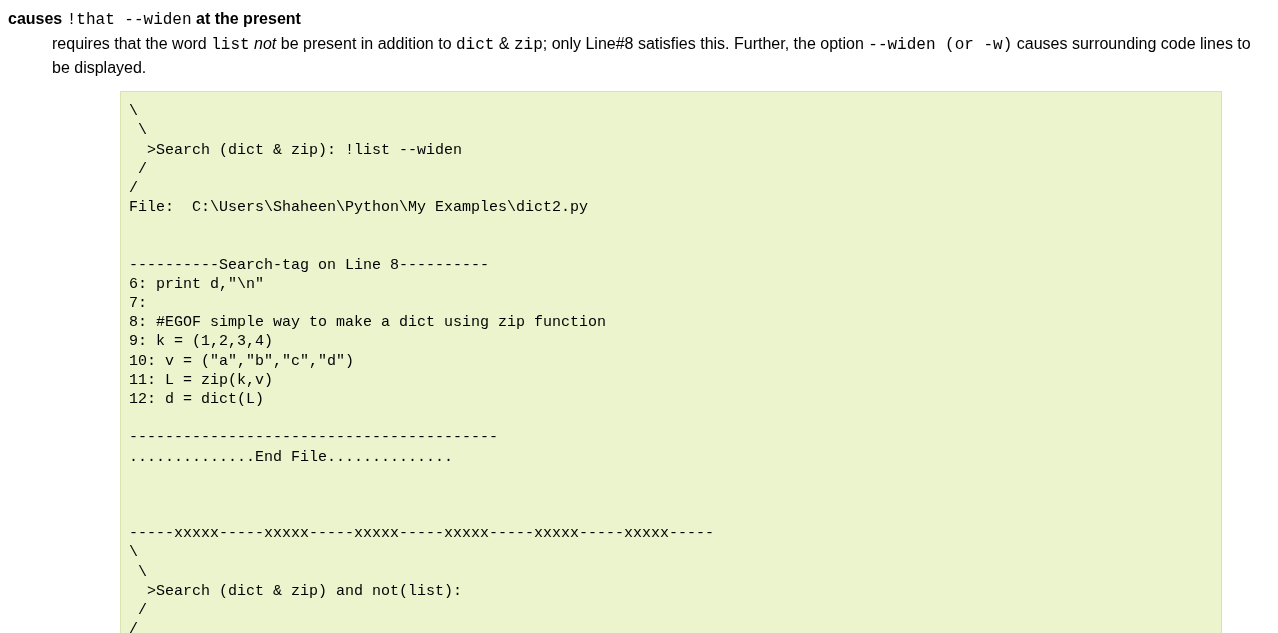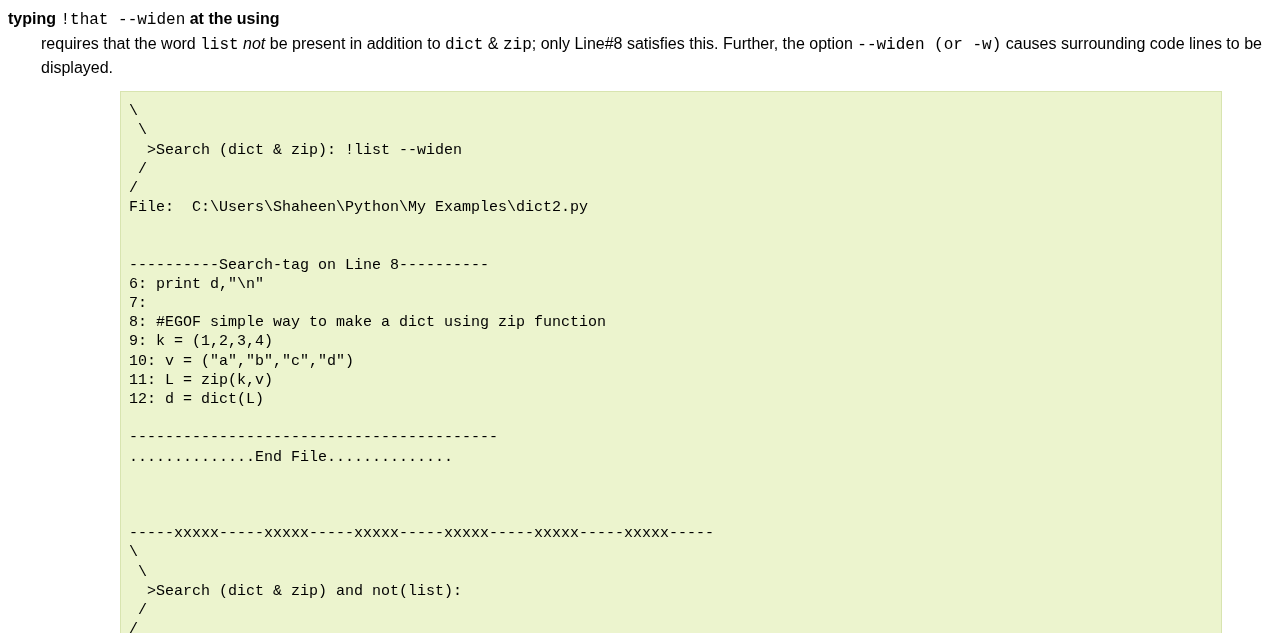--- a/index.html
+++ b/index.html
@@ -17,21 +17,21 @@
     }
     .heading {
       font-weight: bold;
       margin-bottom: 2px;
     }
     .heading .code-inline {
       font-family: "Courier New", Courier, monospace;
       font-weight: normal;
     }
     .description {
-      margin-left: 33px;
+      margin-left: 44px;
       margin-bottom: 12px;
     }
     .code-inline {
       font-family: "Courier New", Courier, monospace;
     }
     .italic {
       font-style: italic;
     }
     .code-block {
       margin-left: 112px;
@@ -43,21 +43,21 @@
       font-size: 15px;
       line-height: 1.28;
       white-space: pre;
       overflow-x: auto;
     }
   </style>
 </head>
 <body>
 
 <div class="heading">
-  <span>typing </span><span class="code-inline">!that --widen</span><span> at the using</span>
+  <span>causes </span><span class="code-inline">!that --widen</span><span> at the present</span>
 </div>
 
 <div class="description">
   <span>requires that the word </span><span class="code-inline">list</span><span class="italic"> not</span><span> be present in addition to </span><span class="code-inline">dict</span><span> &amp; </span><span class="code-inline">zip</span><span>; only Line#8 satisfies this. Further, the option </span><span class="code-inline">--widen (or -w)</span><span> causes surrounding code lines to be displayed.</span>
 </div>
 
 <div class="code-block">\
  \
   &gt;Search (dict &amp; zip): !list --widen
  /

